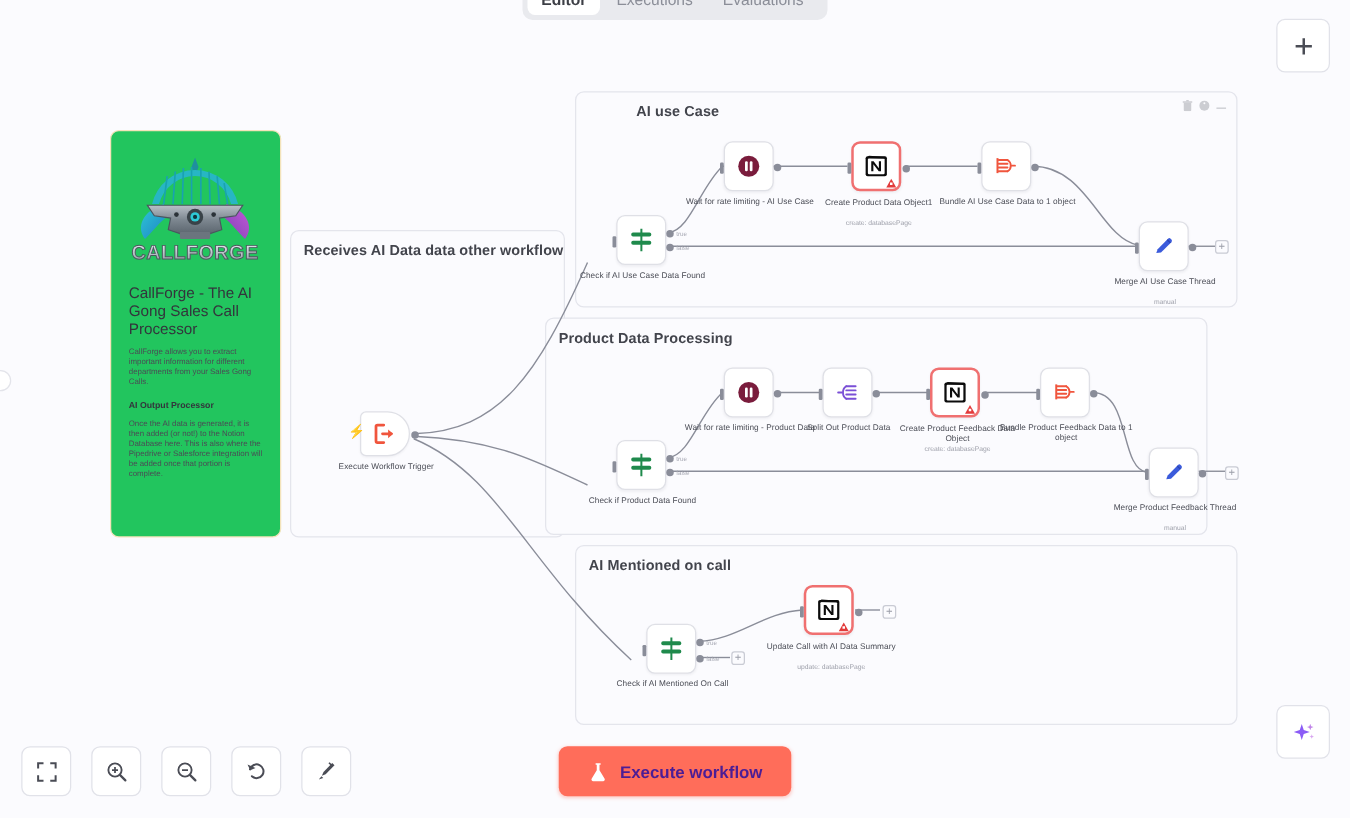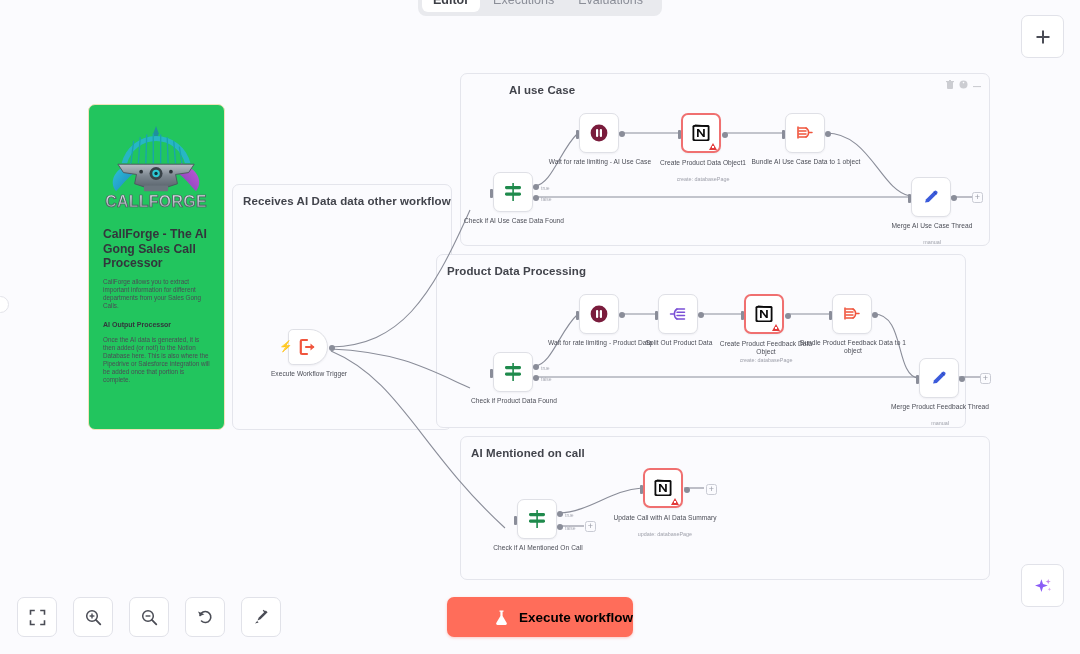--- a/index.html
+++ b/index.html
@@ -54,21 +54,21 @@
     position: absolute; right: 8px; top: 6px;
     display: flex; gap: 5px; align-items: center; opacity: .32;
   }
   .sticky-ctrls svg { display: block; }
 
   
   .cf-logo-wrap {
     padding: 12px 14px 4px 14px; display: flex; justify-content: center;
   }
   .cf-h1 {
-    font-size: 12.2px; line-height: 14.5px; font-weight: 700; color: #33353c;
+    font-size: 12.2px; line-height: 14.5px; font-weight: 400; color: #33353c;
     padding: 6px 14px 0 14px;
   }
   .cf-p {
     font-size: 6.3px; line-height: 8px; color: #4a4c55;
     padding: 7px 14px 0 14px;
   }
   .cf-h2 {
     font-size: 7px; line-height: 9px; font-weight: 700; color: #33353c;
     padding: 10px 14px 0 14px;
   }
@@ -137,22 +137,22 @@
     border-radius: 7px; display: flex; align-items: center; justify-content: center;
     cursor: pointer;
   }
   .toolbar { position: absolute; left: 17px; top: 597px; display: flex; gap: 16px; }
   .toolbar .fbtn { position: relative; width: 40px; height: 40px; }
 
   .exec-btn {
     position: absolute; left: 447px; top: 597px;
     width: 186px; height: 40px; border-radius: 7px;
     background: #ff6d5a; border: none; cursor: pointer;
-    display: flex; align-items: center; justify-content: flex-end; gap: 9px;
-    color: #000000; font-size: 13.5px; font-weight: 600;
+    display: flex; align-items: center; justify-content: center; gap: 9px;
+    color: #4c1d95; font-size: 13.5px; font-weight: 600;
     font-family: "Liberation Sans", sans-serif;
     box-shadow: 0 1px 3px rgba(255,109,90,.35);
   }
 
   .addbtn { left: 1021px; top: 15px; width: 43px; height: 43px; }
   .aibtn  { left: 1021px; top: 564px; width: 43px; height: 43px; }
 </style>
 </head>
 <body>
 

